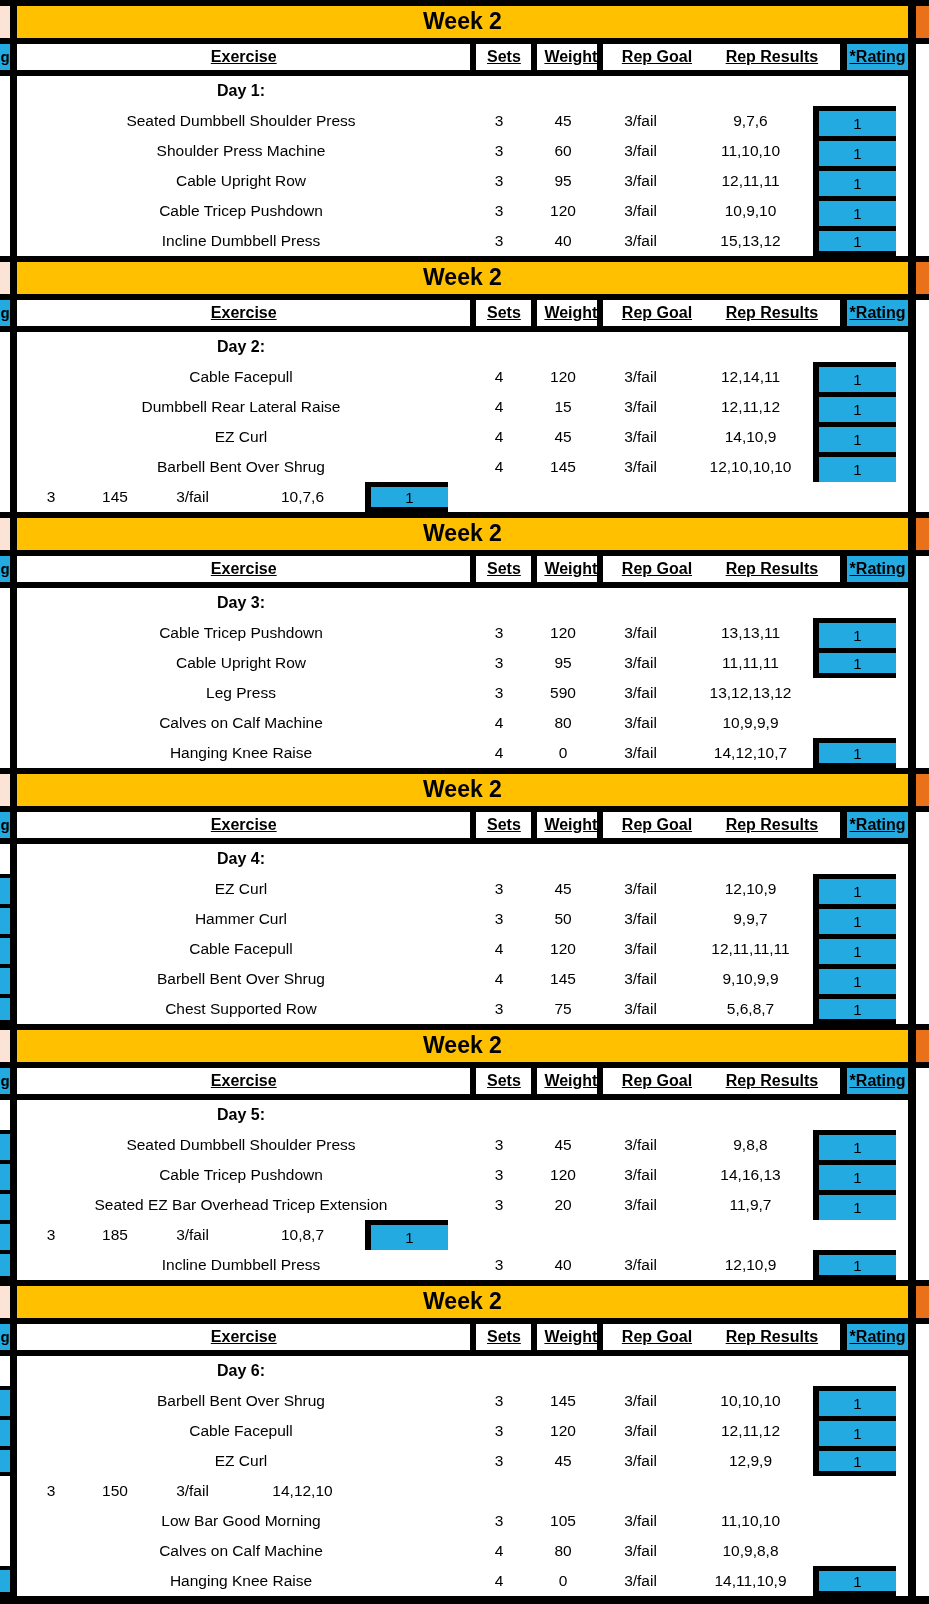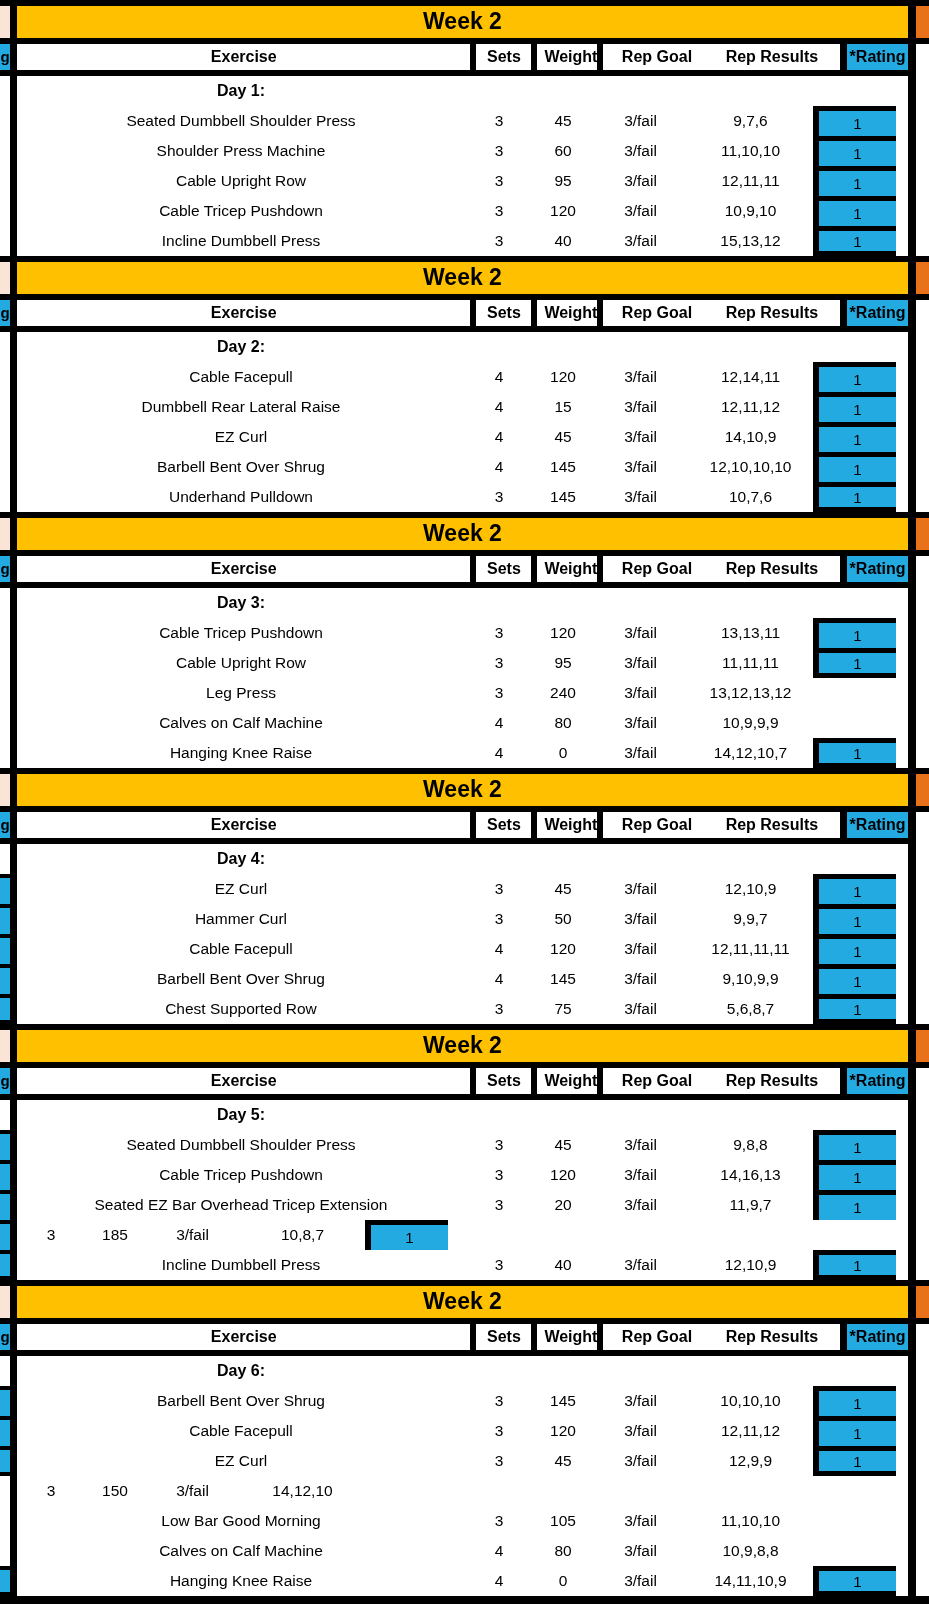--- a/index.html
+++ b/index.html
@@ -24,21 +24,21 @@
   .vb-r { width:8px; background:#000; }
   .g-r { width:13px; }
   .banner-row { height:32px; }
   .banner-cell {
     width:891px; text-align:center;
     font-weight:bold; font-size:23px; line-height:31px;
   }
   .header-row { height:26px; }
   .hc {
     text-align:center; font-weight:bold; font-size:16px; line-height:25px;
-    white-space:nowrap; overflow:hidden;margin-left:7px;
+    text-decoration:underline; white-space:nowrap; overflow:hidden;margin-left:7px;
   }
   .c-ex { width:448px; } .c-sets { width:68px; } .c-wt { width:60px; }
   .c-rg { width:95px; } .c-rr { width:125px; } .c-rt { width:69px; }
   .hc.c-sets { border-left:6px solid #000; border-right:6px solid #000; }
   .hc.c-wt { border-right:6px solid #000; }
   .hc.c-rt { border-left:7px solid #000; }
   .g-frag {
     display:block; font-weight:bold; font-size:15px; line-height:25px;
     text-decoration:underline; text-align:center; height:26px;
   }
@@ -271,21 +271,20 @@
         <div class="dc c-rr">12,10,10,10</div>
         <div class="rating-box" style="background: rgb(35, 170, 225);">1</div>
       </div>
       <div class="vb-r"></div>
       <div class="g-r"></div>
     </div>
     <div class="row data-row">
       <div class="g-l"></div>
       <div class="vb-l"></div>
       <div class="content">
-        <div class="dc c-ex">Underhand Pulldown</div>
         <div class="dc c-sets">3</div>
         <div class="dc c-wt">145</div>
         <div class="dc c-rg">3/fail</div>
         <div class="dc c-rr">10,7,6</div>
         <div class="rating-box run-end" style="background: rgb(35, 170, 225);">1</div>
       </div>
       <div class="vb-r"></div>
       <div class="g-r"></div>
     </div>
     <div class="bar-full"></div>
@@ -358,21 +357,21 @@
       </div>
       <div class="vb-r"></div>
       <div class="g-r"></div>
     </div>
     <div class="row data-row">
       <div class="g-l"></div>
       <div class="vb-l"></div>
       <div class="content">
         <div class="dc c-ex">Leg Press</div>
         <div class="dc c-sets">3</div>
-        <div class="dc c-wt">240</div>
+        <div class="dc c-wt">590</div>
         <div class="dc c-rg">3/fail</div>
         <div class="dc c-rr">13,12,13,12</div>
         <div class="dc c-rt"></div>
       </div>
       <div class="vb-r"></div>
       <div class="g-r"></div>
     </div>
     <div class="row data-row">
       <div class="g-l"></div>
       <div class="vb-l"></div>

